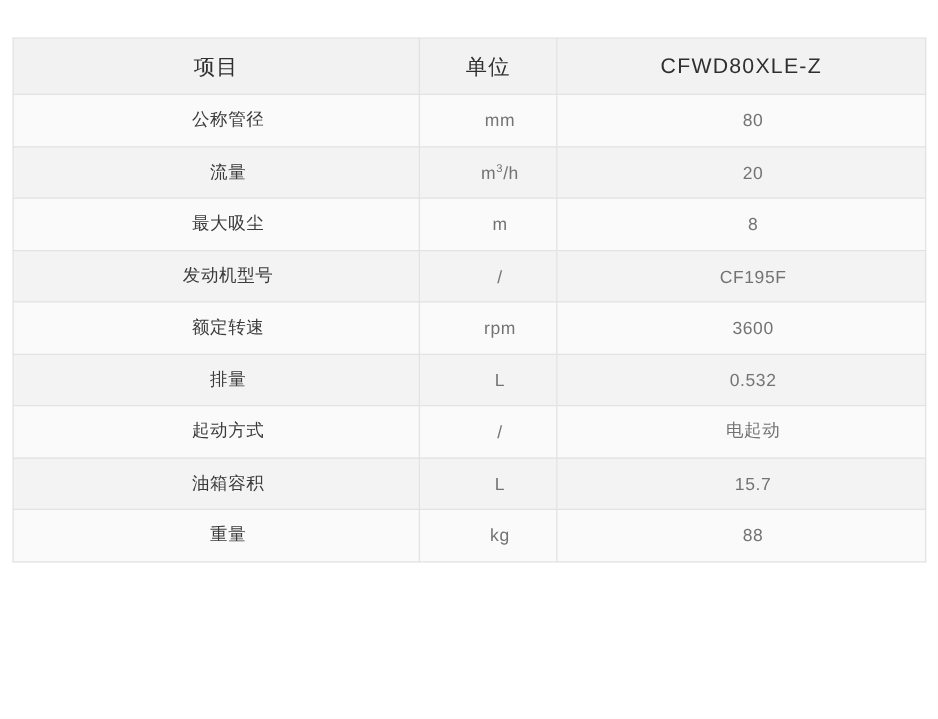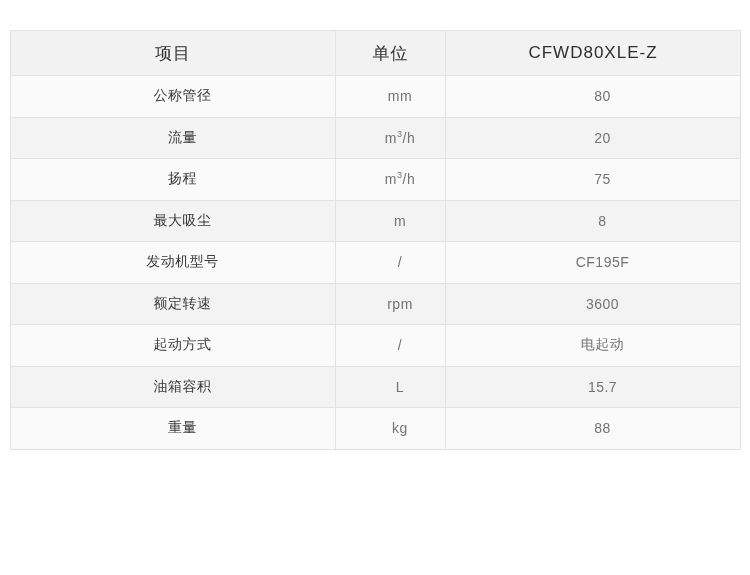--- a/index.html
+++ b/index.html
@@ -93,38 +93,38 @@
           <td class="item-cell">公称管径</td>
           <td class="unit-cell">mm</td>
           <td class="value-cell">80</td>
         </tr>
         <tr>
           <td class="item-cell">流量</td>
           <td class="unit-cell"><span>m</span><sup>3</sup><span>/h</span></td>
           <td class="value-cell">20</td>
         </tr>
         <tr>
-          <td class="item-cell">扬程</td>
-          <td class="unit-cell"><span>m</span><sup>3</sup><span>/h</span></td>
-          <td class="value-cell">75</td>
-        </tr>
-        <tr>
           <td class="item-cell">最大吸尘</td>
           <td class="unit-cell">m</td>
           <td class="value-cell">8</td>
         </tr>
         <tr>
           <td class="item-cell">发动机型号</td>
           <td class="unit-cell">/</td>
           <td class="value-cell">CF195F</td>
         </tr>
         <tr>
           <td class="item-cell">额定转速</td>
           <td class="unit-cell">rpm</td>
           <td class="value-cell">3600</td>
+        </tr>
+        <tr>
+          <td class="item-cell">排量</td>
+          <td class="unit-cell">L</td>
+          <td class="value-cell">0.532</td>
         </tr>
         <tr>
           <td class="item-cell">起动方式</td>
           <td class="unit-cell">/</td>
           <td class="value-cell">电起动</td>
         </tr>
         <tr>
           <td class="item-cell">油箱容积</td>
           <td class="unit-cell">L</td>
           <td class="value-cell">15.7</td>

